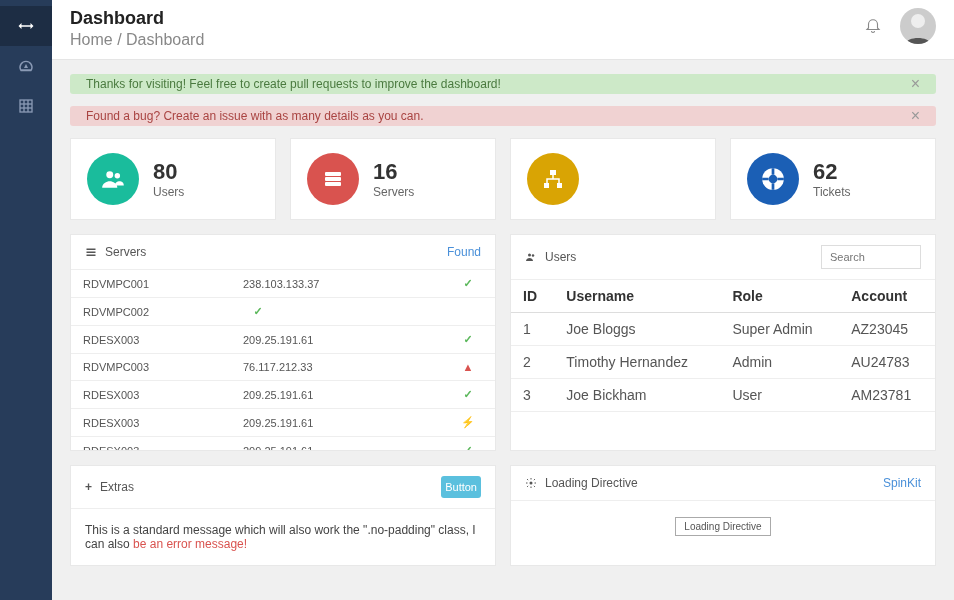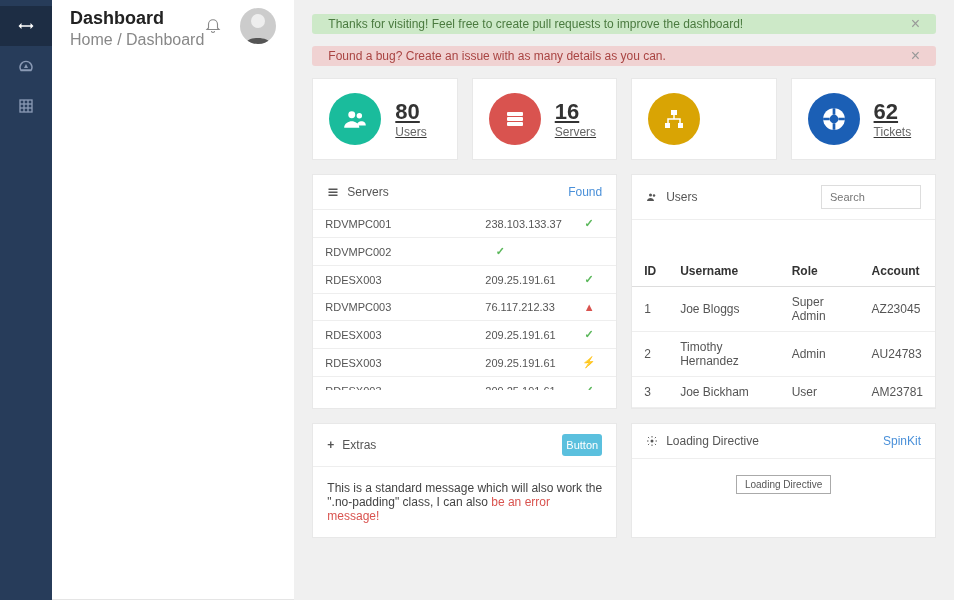--- a/index.html
+++ b/index.html
@@ -1,33 +1,33 @@
 <!DOCTYPE html>
 <html><head>
 <meta charset="utf-8">
 <style>
 * { margin: 0; padding: 0; box-sizing: border-box; }
 body { font-family: -apple-system, BlinkMacSystemFont, "Segoe UI", Arial, sans-serif; background: #f0f0f0; color: #333; font-size: 13px; }
 .app { display: flex; width: 954px; height: 600px; overflow: hidden; }
 .sidebar { width: 52px; background: #273c5a; display: flex; flex-direction: column; align-items: center; padding-top: 6px; flex-shrink: 0; }
 .sidebar-item { width: 52px; height: 40px; display: flex; align-items: center; justify-content: center; color: #8a9ab5; cursor: pointer; }
 .sidebar-item.active { background: #1d2d44; color: #fff; }
-.main { flex: 1; display: flex; flex-direction: row; overflow: hidden; justify-content: flex-end; }
+.main { flex: 1; display: flex; flex-direction: column; overflow: hidden; justify-content: flex-end; }
 .header { background: #fff; padding: 8px 18px 10px 18px; display: flex; align-items: flex-start; justify-content: space-between; border-bottom: 1px solid #e5e5e5; }
 .header-left h1 { font-size: 18px; font-weight: 600; color: #222; margin-bottom: 2px; }
 .breadcrumb { font-size: 16px; color: #888; }
 .header-right { display: flex; align-items: center; gap: 18px; }
 .bell-icon { color: #888; cursor: pointer; }
 .avatar { width: 36px; height: 36px; border-radius: 50%; background: #ccc; display: flex; align-items: flex-end; justify-content: center; overflow: hidden; }
 .content { flex: 1; overflow-y: auto; padding: 14px 18px; }
 .alert { padding: 1px 16px; border-radius: 3px; margin-bottom: 12px; display: flex; justify-content: space-between; align-items: center; font-size: 12px; }
 .alert-success { background: #cde9c8; color: #4a7a3f; }
 .alert-danger { background: #f0d2d2; color: #a94442; }
 .alert-close { color: #999; cursor: pointer; font-size: 16px; }
-.stats-row { display: flex; gap: 14px; margin-bottom: 14px; text-decoration: underline; }
+.stats-row { display: flex; gap: 14px; margin-bottom: 14px; }
 .stat-card { flex: 1; background: #fff; padding: 14px 16px; display: flex; align-items: center; gap: 14px; border: 1px solid #e8e8e8; }
 .stat-icon { width: 52px; height: 52px; border-radius: 50%; display: flex; align-items: center; justify-content: center; color: #fff; }
 .stat-icon.green { background: #1abc9c; }
 .stat-icon.red { background: #d9534f; }
 .stat-icon.yellow { background: #d9a404; }
 .stat-icon.blue { background: #1b5fb5; }
 .stat-num { font-size: 22px; font-weight: 600; color: #333; }
 .stat-label { font-size: 12px; color: #666; }
 .panels-row { display: flex; gap: 14px; margin-bottom: 14px; }
 .panel { flex: 1; background: #fff; border: 1px solid #e8e8e8; display: flex; flex-direction: column; }
@@ -37,21 +37,21 @@
 .panel-body { flex: 1; overflow: hidden; position: relative; }
 .search-input { padding: 5px 8px; border: 1px solid #ddd; font-size: 11px; width: 100px; }
 .server-list { height: 180px; overflow-y: scroll; }
 .server-row { display: flex; padding: 7px 12px; border-bottom: 1px solid #eee; font-size: 11px; color: #555; align-items: center; }
 .server-name { flex: 0 0 160px; }
 .server-ip { flex: 1; }
 .server-status { flex: 0 0 30px; text-align: center; }
 .status-ok { color: #5cb85c; font-weight: bold; }
 .status-warn { color: #d9534f; }
 .status-bolt { color: #b8a050; }
-.user-table { width: 100%; border-collapse: collapse; font-size: 12px; margin-top: 36px; }
+.user-table { width: 100%; border-collapse: collapse; font-size: 14px; }
 .user-table th { text-align: left; padding: 8px 12px; font-weight: 600; color: #333; border-bottom: 1px solid #ddd; }
 .user-table td { padding: 8px 12px; border-bottom: 1px solid #eee; color: #555; }
 .btn-primary { background: #5bc0de; color: #fff; border: none; padding: 5px 4px; border-radius: 3px; font-size: 11px; cursor: pointer; }
 .extras-body { padding: 14px; font-size: 12px; color: #444; }
 .error-text { color: #d9534f; }
 .loading-box { padding: 16px; display: flex; justify-content: center; }
 .loading-label { border: 1px solid #aaa; padding: 3px 8px; font-size: 10px; color: #555; }
 </style>
 </head>
 <body>

